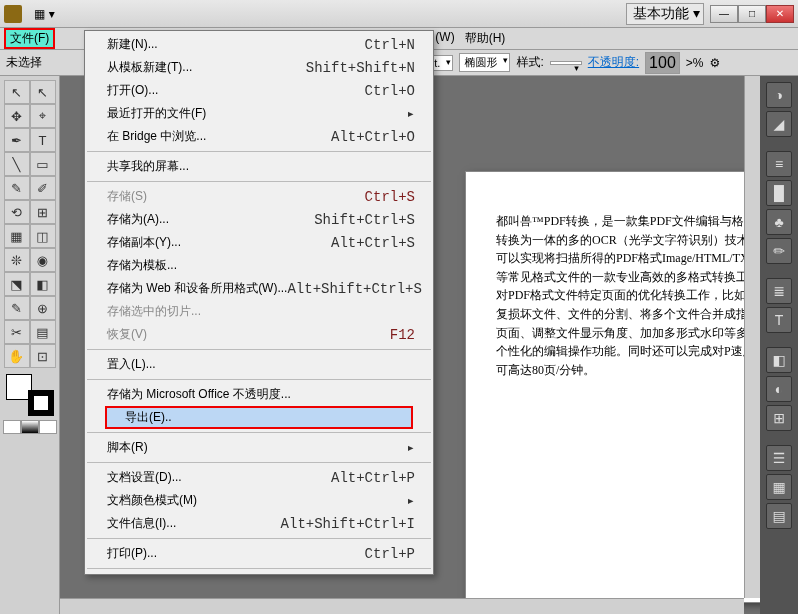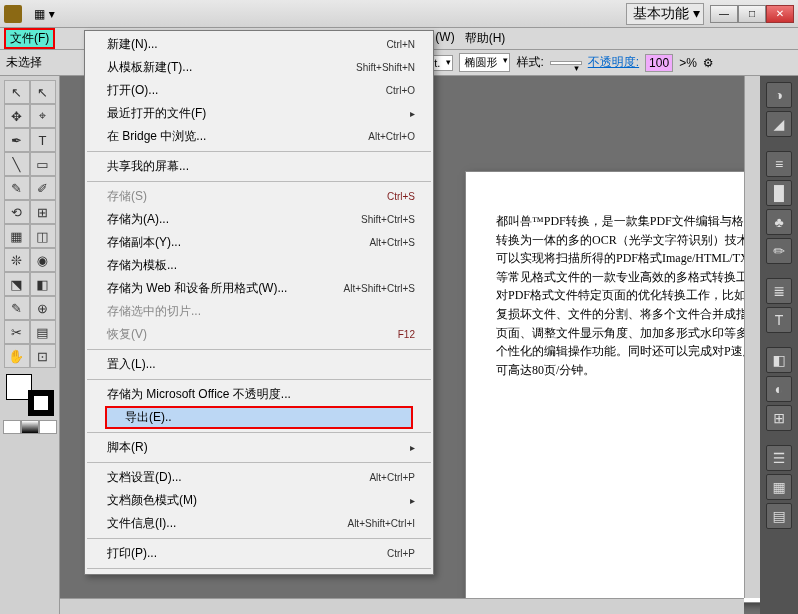--- a/index.html
+++ b/index.html
@@ -13,21 +13,21 @@
 .workspace-dd::after { content:"▾"; position:absolute; right:3px; }
 .winbtns { display: flex; gap: 0; margin-left: 6px; }
 .winbtn { width: 28px; height: 18px; border: 1px solid #888; background: linear-gradient(#f4f4f4,#d0d0d0); display:flex; align-items:center; justify-content:center; font-size:10px; }
 .winbtn.close { background: linear-gradient(#e77,#c33); color:#fff; border-color:#933; }
 
 .menubar { height: 22px; background: #d8d8d8; display:flex; align-items:center; padding:0 4px; border-bottom:1px solid #999; }
 .menu-file { border: 2px solid #e00; padding: 0 4px; background:#5eead4; }
 .menu-rest { display:flex; gap: 10px; padding-left: 380px; }
 
 .optbar { height: 26px; background: #d8d8d8; display:flex; align-items:center; gap:6px; padding:0 6px; border-bottom:1px solid #999; }
-.optbox { border:1px solid #999; background:#f0abfc; padding:1px 3px; font-size:12px; }
+.optbox { border:1px solid #999; background:#a3a3a3; padding:1px 3px; font-size:16px; }
 .optdd { border:1px solid #999; background:#fff; padding:1px 12px 1px 4px; font-size:11px; position:relative; }
 .optdd::after{content:"▾";position:absolute;right:2px;font-size:9px;}
 .bluelink { color:#06c; text-decoration:underline; }
 
 .workarea { position:absolute; top:76px; left:0; right:0; bottom:0; display:flex; }
 
 .toolbox { width:60px; background:#d0d0d0; border-right:1px solid #999; display:flex; flex-direction:column; align-items:center; padding-top:4px; }
 .trow { display:flex; }
 .tcell { width:26px; height:24px; border:1px solid #aaa; background:#d8d8d8; display:flex; align-items:center; justify-content:center; font-size:13px; color:#333; }
 .fillstroke { margin-top:6px; width:48px; height:42px; position:relative; }
@@ -46,21 +46,21 @@
 .rightdock { width:38px; background:#535353; display:flex; flex-direction:column; align-items:center; padding-top:6px; gap:3px; }
 .rdgap { height:8px; }
 .ricon { width:26px; height:26px; background:#666; border:1px solid #333; border-radius:2px; display:flex; align-items:center; justify-content:center; color:#ddd; font-size:14px; }
 
 .dropdown { position:absolute; top:30px; left:84px; width:350px; background:#f0f0f0; border:1px solid #7a7a7a; box-shadow:3px 3px 6px rgba(0,0,0,.3); z-index:100; padding:2px 0; }
 .dd-item { display:flex; justify-content:space-between; padding:3px 18px 3px 22px; font-size:12px; color:#000; white-space:nowrap;align-items:center; }
 .dd-item.disabled { color:#888; }
 .dd-item.hover { background:#bcd7f4; }
 .dd-item.boxed { border:2px solid #e00; margin:0 20px; padding:1px 14px 1px 18px; }
 .dd-sep { height:1px; background:#bbb; margin:3px 2px; }
-.dd-sc { color:#333; font-size:10px; }
+.dd-sc { color:#333; font-size:14px;font-family:Liberation Mono, monospace; }
 .dd-item.disabled .dd-sc { color:#7f1d1d; }
 </style>
 </head>
 <body>
 
 <div class="titlebar">
   <div class="titlebar-left">
     <div class="ai-logo"></div>
     <span>▦ ▾</span>
   </div>

